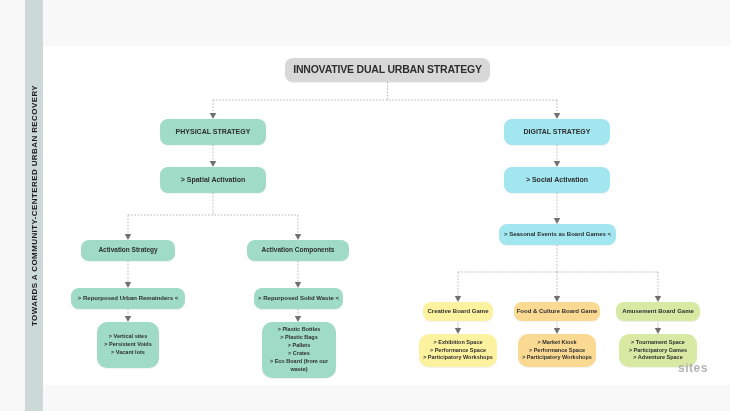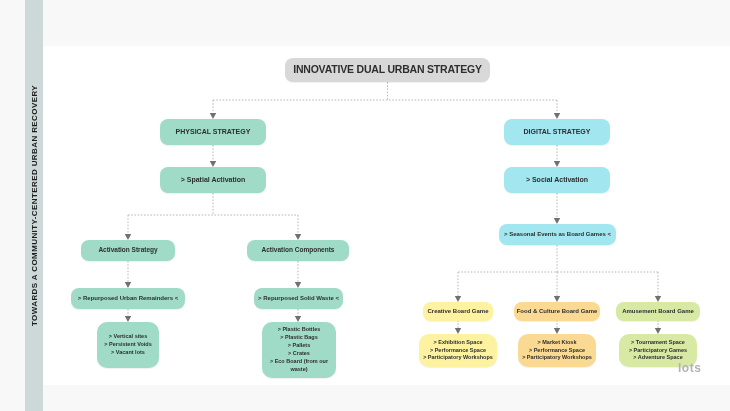--- a/index.html
+++ b/index.html
@@ -114,15 +114,15 @@
       <div>&gt; Market Kiosk</div>
       <div>&gt; Performance Space</div>
       <div>&gt; Participatory Workshops</div>
     </div>
   <div class="node leaf fs55" style="left: 619px; top: 334px; width: 78px; height: 33px; background: rgb(216, 233, 164);">
       <div>&gt; Tournament Space</div>
       <div>&gt; Participatory Games</div>
       <div>&gt; Adventure Space</div>
     </div>
 
-  <div class="miro">lots</div>
+  <div class="miro">sites</div>
 
 </div>
 
 </body></html>

